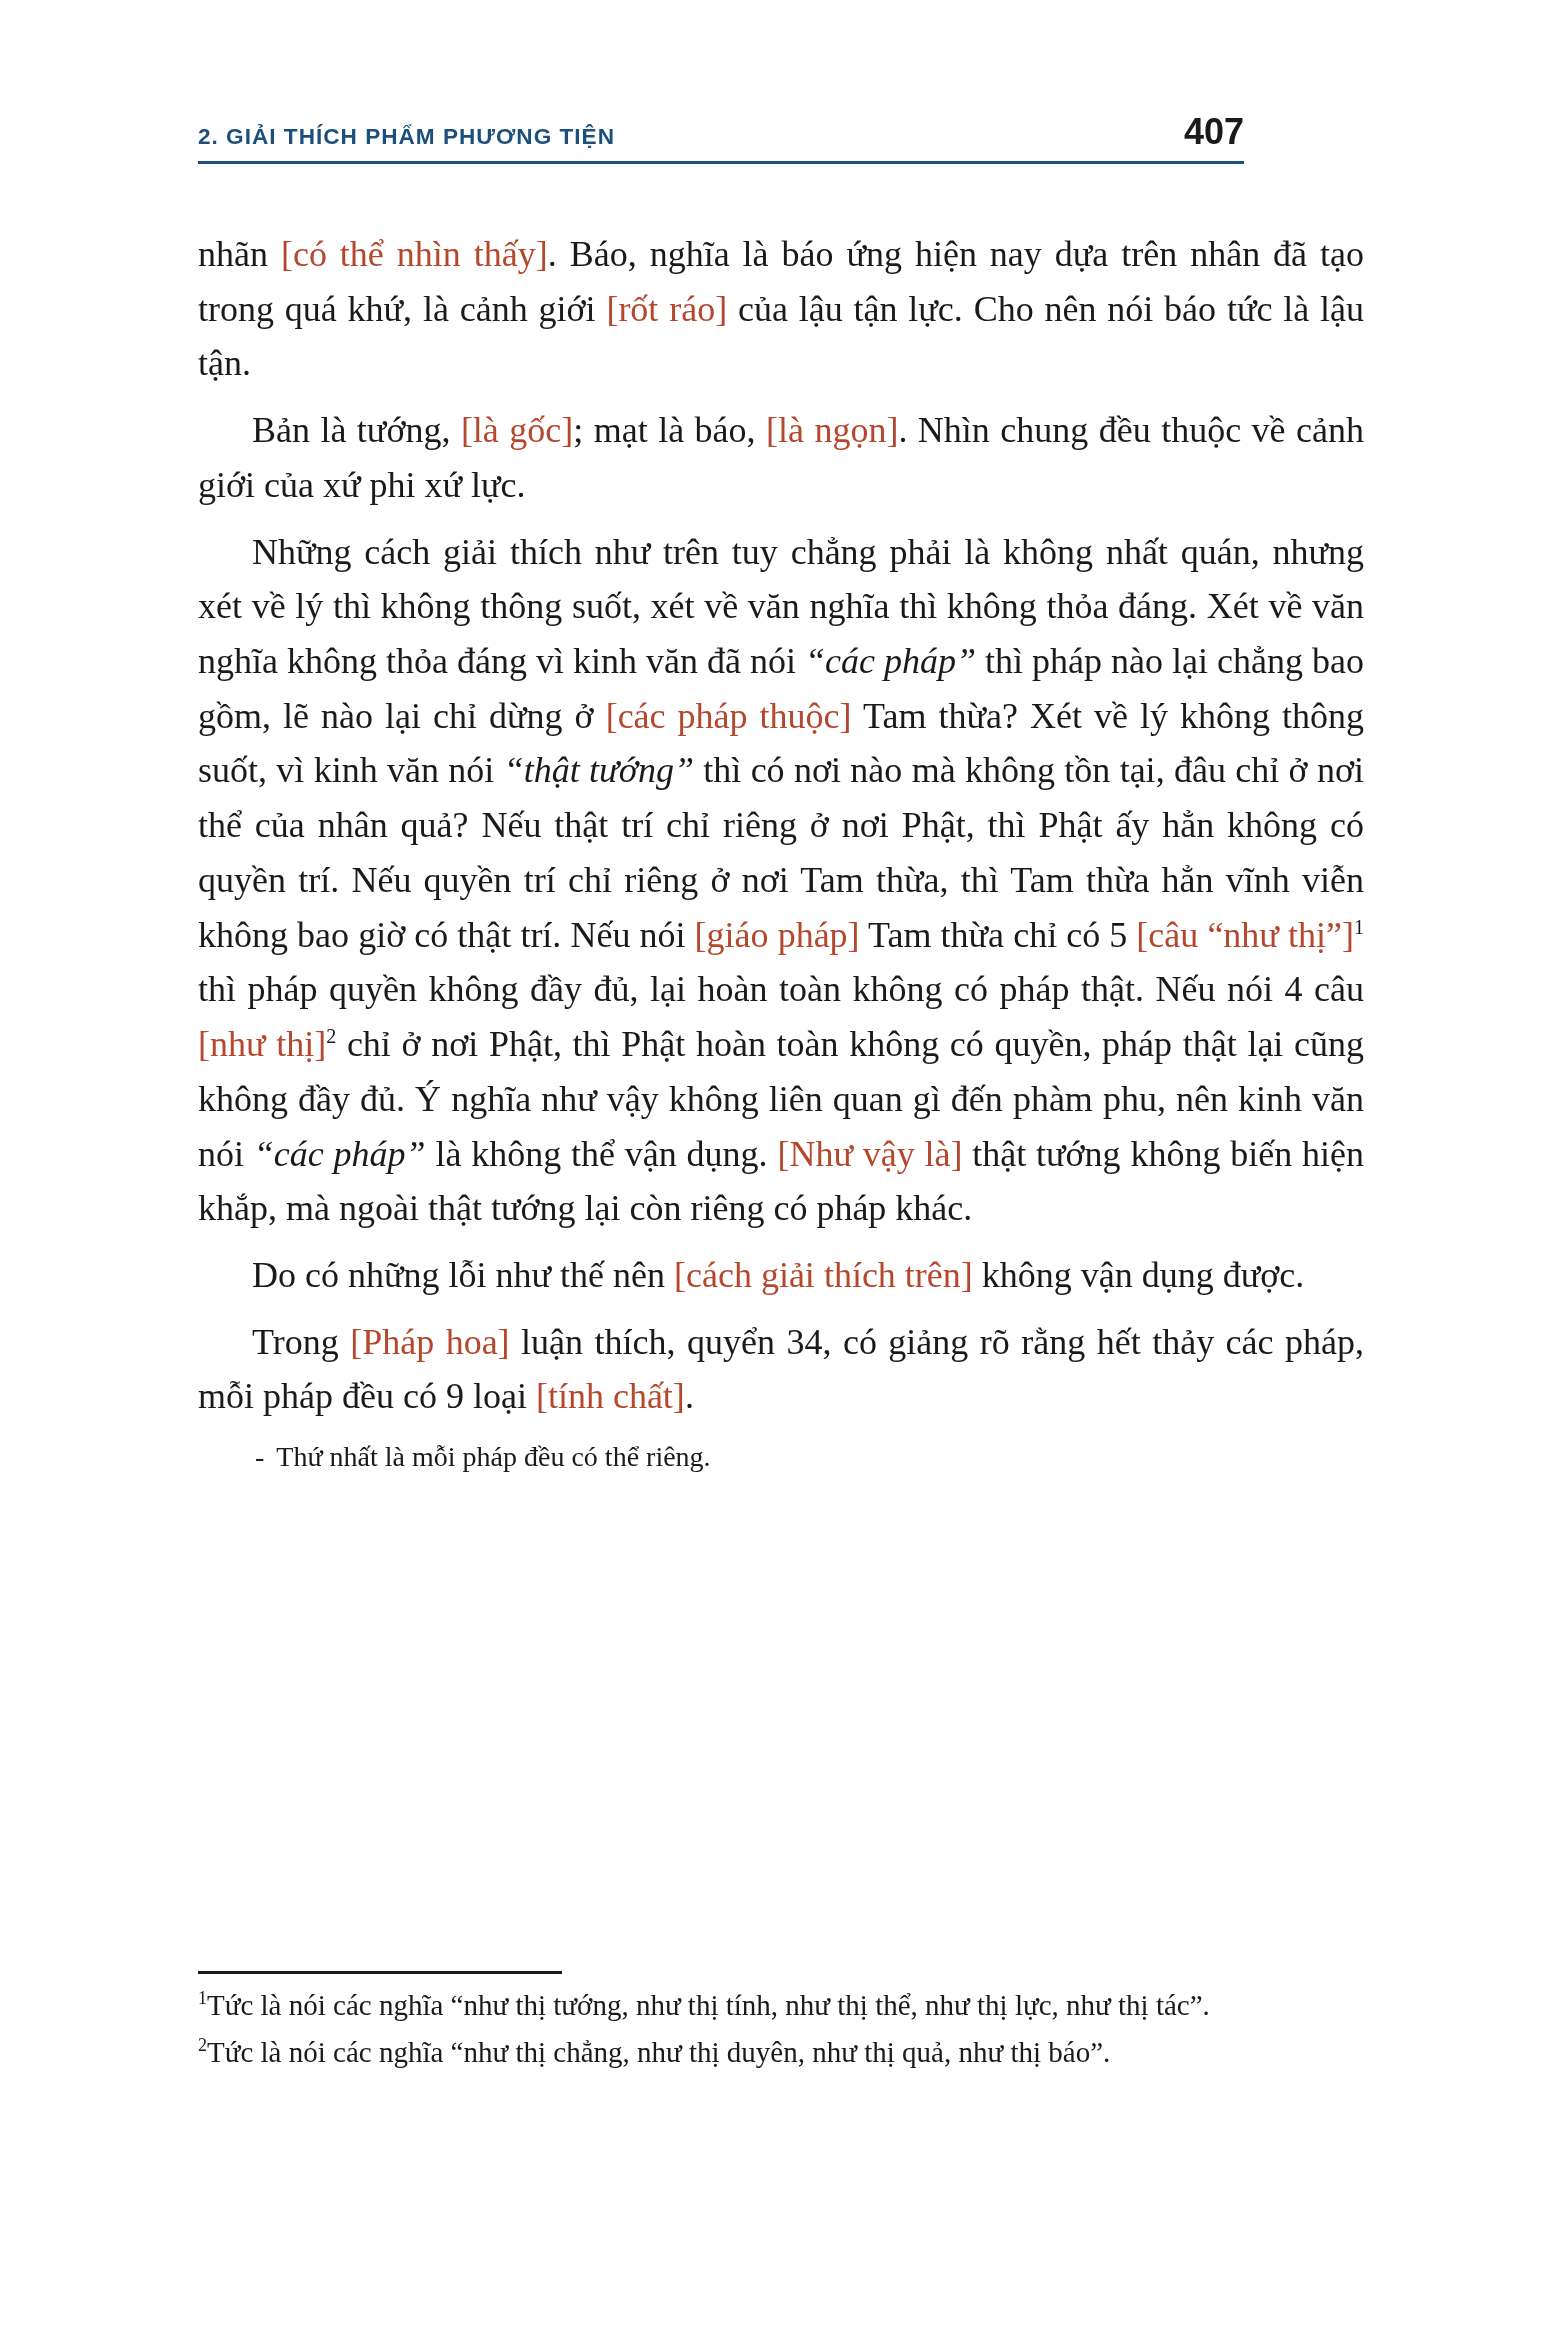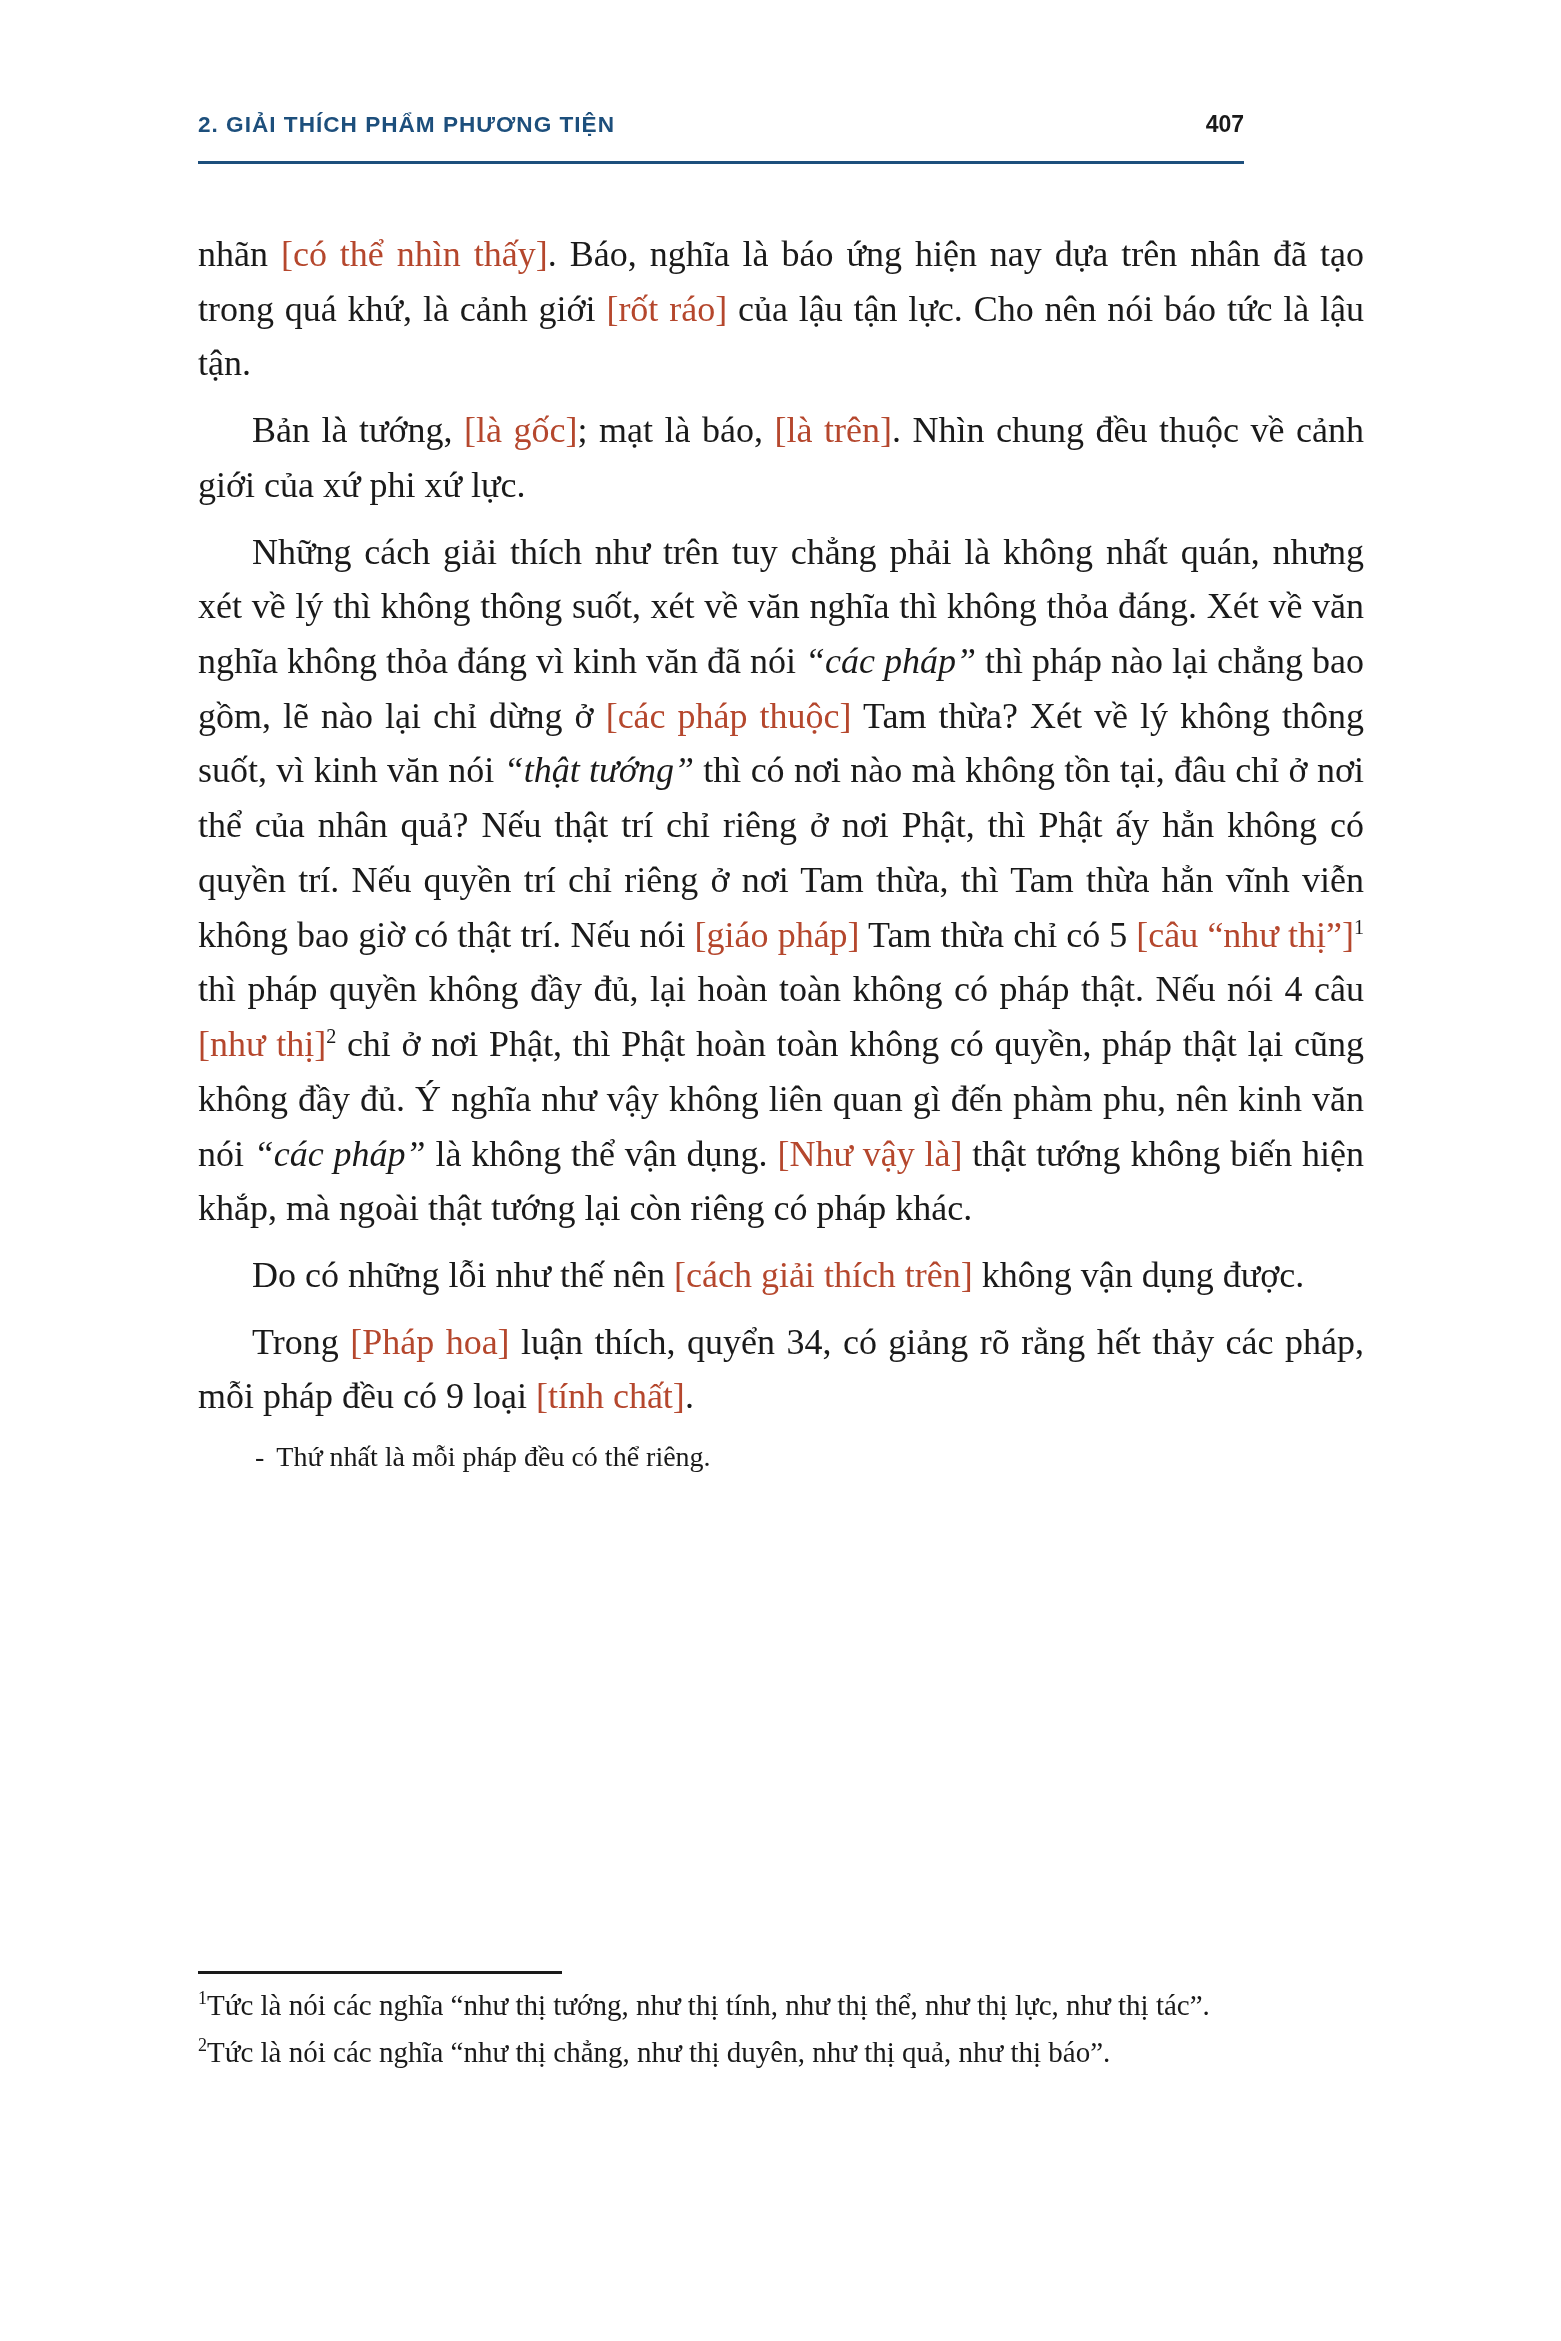--- a/index.html
+++ b/index.html
@@ -34,21 +34,21 @@
   .header-title {
     font-family: "Liberation Sans", sans-serif;
     font-weight: bold;
     font-size: 22.6px;
     letter-spacing: 1px;
     color: #1d4f7c;
   }
   .header-folio {
     font-family: "Liberation Sans", sans-serif;
     font-weight: bold;
-    font-size: 23px;
+    font-size: 36px;
     color: #1a1a1a;
   }
   .header-rule {
     position: absolute;
     left: 198px;
     right: 198px;
     top: 161px;
     height: 2.6px;
     background: #1d4f7c;
   }
@@ -135,21 +135,21 @@
 
   <div class="header">
     <div class="header-title">2. GIẢI THÍCH PHẨM PHƯƠNG TIỆN</div>
     <div class="header-folio">407</div>
   </div>
   <div class="header-rule"></div>
 
   <div class="content">
     <div id="paragraphs">
         <p class="para"><span>nhãn </span><span class="red">[có thể nhìn thấy]</span><span>. Báo, nghĩa là báo ứng hiện nay dựa trên nhân đã tạo trong quá khứ, là cảnh giới </span><span class="red">[rốt ráo]</span><span> của lậu tận lực. Cho nên nói báo tức là lậu tận.</span></p>
-        <p class="para indent"><span>Bản là tướng, </span><span class="red">[là gốc]</span><span>; mạt là báo, </span><span class="red">[là trên]</span><span>. Nhìn chung đều thuộc về cảnh giới của xứ phi xứ lực.</span></p>
+        <p class="para indent"><span>Bản là tướng, </span><span class="red">[là gốc]</span><span>; mạt là báo, </span><span class="red">[là ngọn]</span><span>. Nhìn chung đều thuộc về cảnh giới của xứ phi xứ lực.</span></p>
         <p class="para indent"><span>Những cách giải thích như trên tuy chẳng phải là không nhất quán, nhưng xét về lý thì không thông suốt, xét về văn nghĩa thì không thỏa đáng. Xét về văn nghĩa không thỏa đáng vì kinh văn đã nói </span><span class="ital">“các pháp”</span><span> thì pháp nào lại chẳng bao gồm, lẽ nào lại chỉ dừng ở </span><span class="red">[các pháp thuộc]</span><span> Tam thừa? Xét về lý không thông suốt, vì kinh văn nói </span><span class="ital">“thật tướng”</span><span> thì có nơi nào mà không tồn tại, đâu chỉ ở nơi thể của nhân quả? Nếu thật trí chỉ riêng ở nơi Phật, thì Phật ấy hẳn không có quyền trí. Nếu quyền trí chỉ riêng ở nơi Tam thừa, thì Tam thừa hẳn vĩnh viễn không bao giờ có thật trí. Nếu nói </span><span class="red">[giáo pháp]</span><span> Tam thừa chỉ có 5 </span><span class="red">[câu “như thị”]</span><sup class="fn">1</sup><span> thì pháp quyền không đầy đủ, lại hoàn toàn không có pháp thật. Nếu nói 4 câu </span><span class="red">[như thị]</span><sup class="fn">2</sup><span> chỉ ở nơi Phật, thì Phật hoàn toàn không có quyền, pháp thật lại cũng không đầy đủ. Ý nghĩa như vậy không liên quan gì đến phàm phu, nên kinh văn nói </span><span class="ital">“các pháp”</span><span> là không thể vận dụng. </span><span class="red">[Như vậy là]</span><span> thật tướng không biến hiện khắp, mà ngoài thật tướng lại còn riêng có pháp khác.</span></p>
         <p class="para indent"><span>Do có những lỗi như thế nên </span><span class="red">[cách giải thích trên]</span><span> không vận dụng được.</span></p>
         <p class="para indent"><span>Trong </span><span class="red">[Pháp hoa]</span><span> luận thích, quyển 34, có giảng rõ rằng hết thảy các pháp, mỗi pháp đều có 9 loại </span><span class="red">[tính chất]</span><span>.</span></p>
       </div>
     <ul class="dashlist" id="dashlist">
         <li><span class="dash">-</span><span>Thứ nhất là mỗi pháp đều có thể riêng.</span></li>
       </ul>
   </div>
 
   <div class="footnote-rule"></div>

